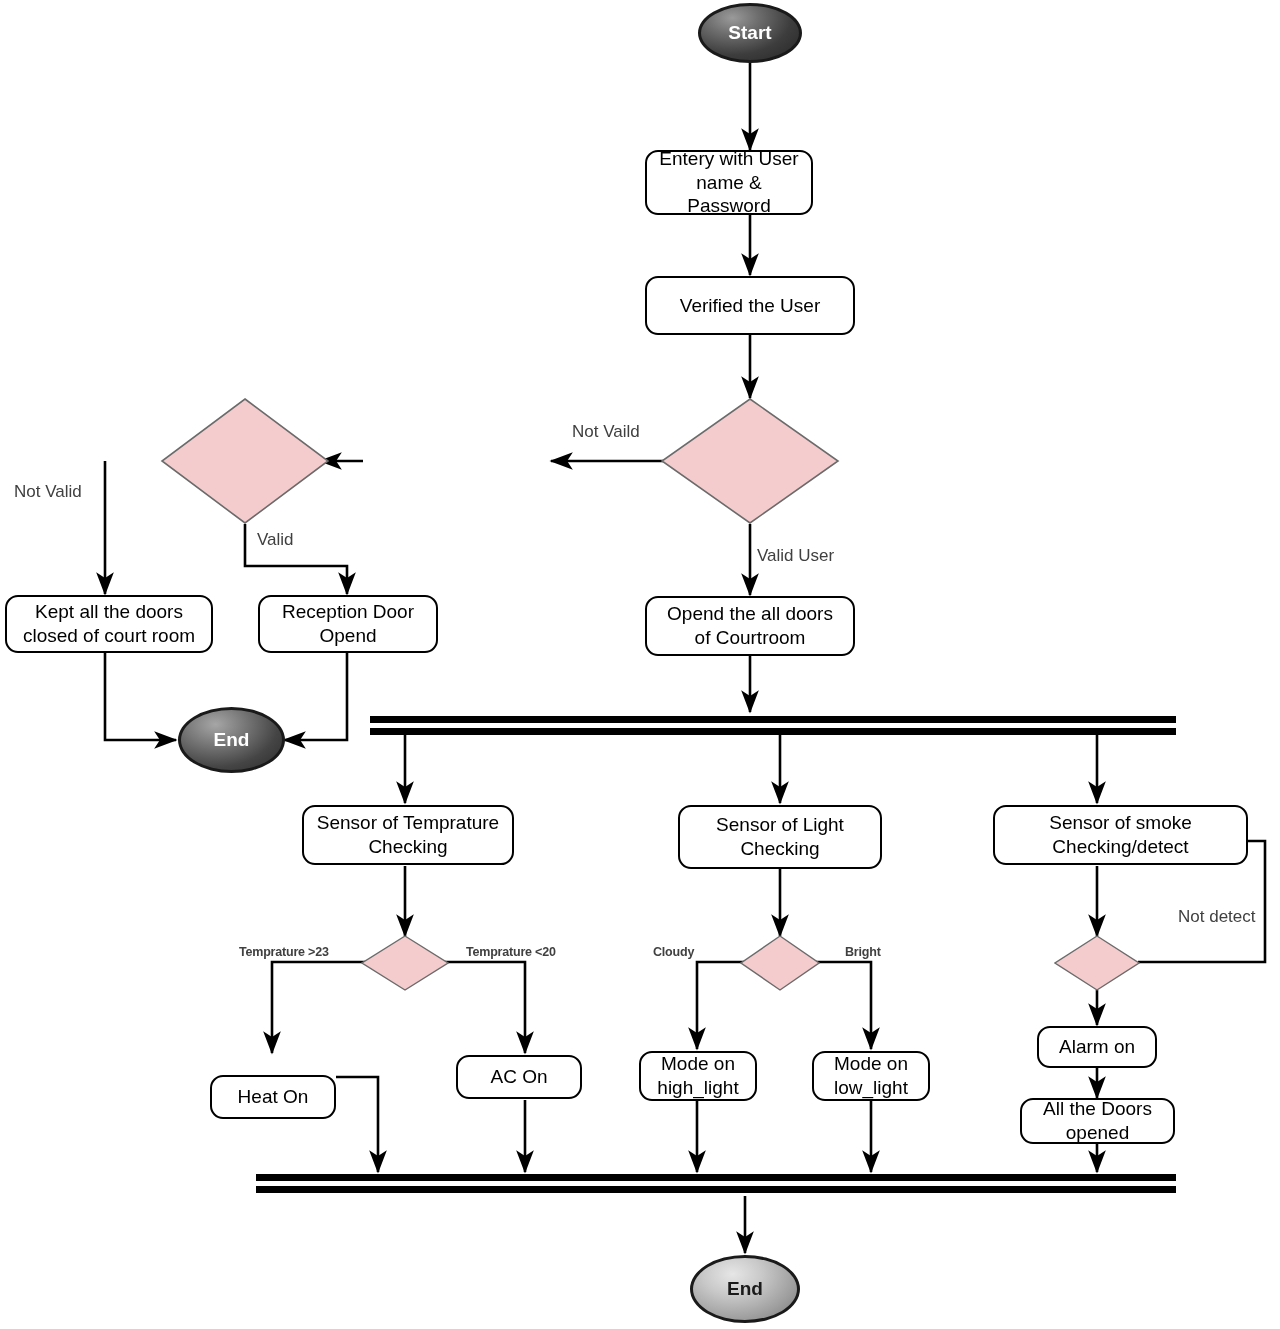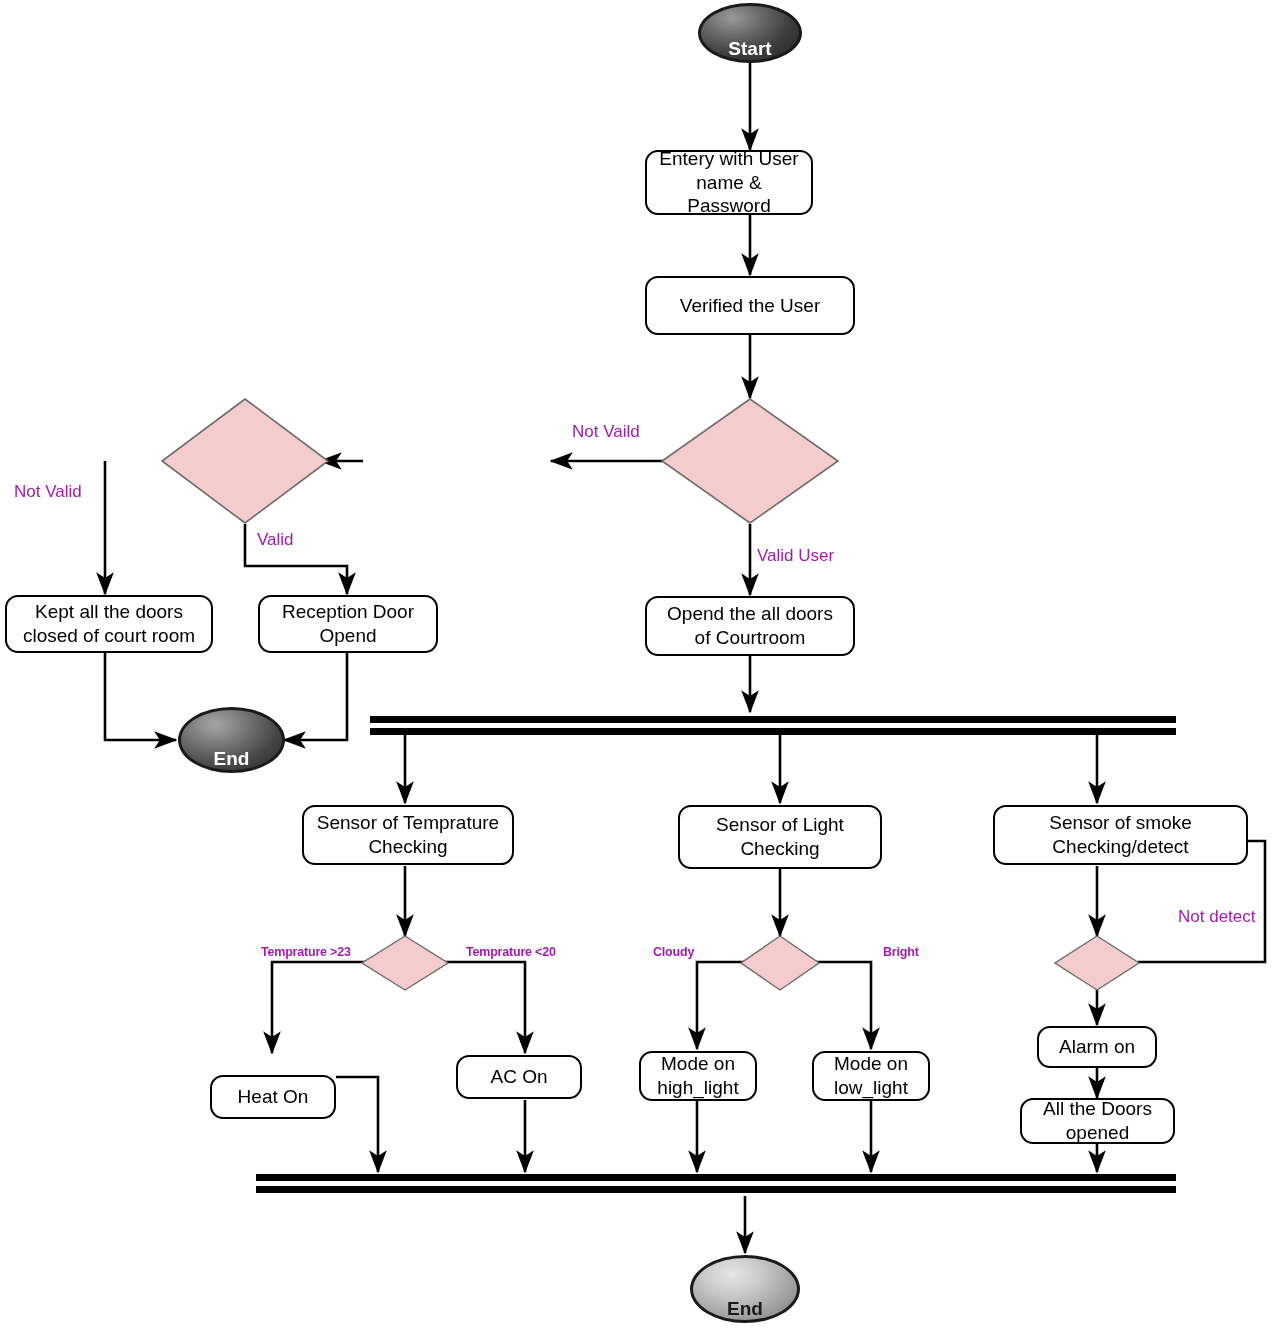--- a/index.html
+++ b/index.html
@@ -39,21 +39,21 @@
     text-align: center;
     line-height: 1.24;
     color: #000000;
     font-size: 19px;
     padding: 2px 6px;
     white-space: pre-line;
   }
   .terminator {
     border-radius: 50%;
     display: flex;
-    align-items: flex-end;
+    align-items: center;
     justify-content: center;
     color: #111111;
     font-size: 19px;
     font-weight: bold;
     border: 3px solid #1a1a1a;
     box-sizing: border-box;
   }
   .term-start {
     background: radial-gradient(ellipse at 32% 22%, #9a9a9a 0%, #6d6d6d 28%, #3d3d3d 62%, #262626 100%);
     color: #ffffff;
@@ -70,21 +70,21 @@
     background: transparent;
   }
   .decision svg { display: block; }
   .bar {
     background: #000000;
     position: absolute;
   }
   .edge-label {
     position: absolute;
     font-size: 17px;
-    color: #a21caf;
+    color: #404040;
     white-space: nowrap;
     line-height: 1;
   }
   .edge-label.small {
     font-size: 12.5px;
     font-weight: bold;
     letter-spacing: -0.2px;
   }
 </style>
 </head>
@@ -282,23 +282,23 @@
   </div>
 
   <div class="edge-label" style="left:572px; top:423px;">Not Vaild</div>
 
   <div class="edge-label" style="left:757px; top:547px;">Valid User</div>
 
   <div class="edge-label" style="left:14px; top:483px;">Not Valid</div>
 
   <div class="edge-label" style="left:257px; top:531px;">Valid</div>
 
-  <div class="edge-label small" style="left:261px; top:946px;">Temprature &gt;23</div>
+  <div class="edge-label small" style="left:239px; top:946px;">Temprature &gt;23</div>
 
   <div class="edge-label small" style="left:466px; top:946px;">Temprature &lt;20</div>
 
   <div class="edge-label small" style="left:653px; top:946px;">Cloudy</div>
 
-  <div class="edge-label small" style="left:845px; top:946px;margin-left:38px;">Bright</div>
+  <div class="edge-label small" style="left:845px; top:946px;">Bright</div>
 
   <div class="edge-label" style="left:1178px; top:908px;">Not detect</div>
 
 </div>
 
 </body></html>

